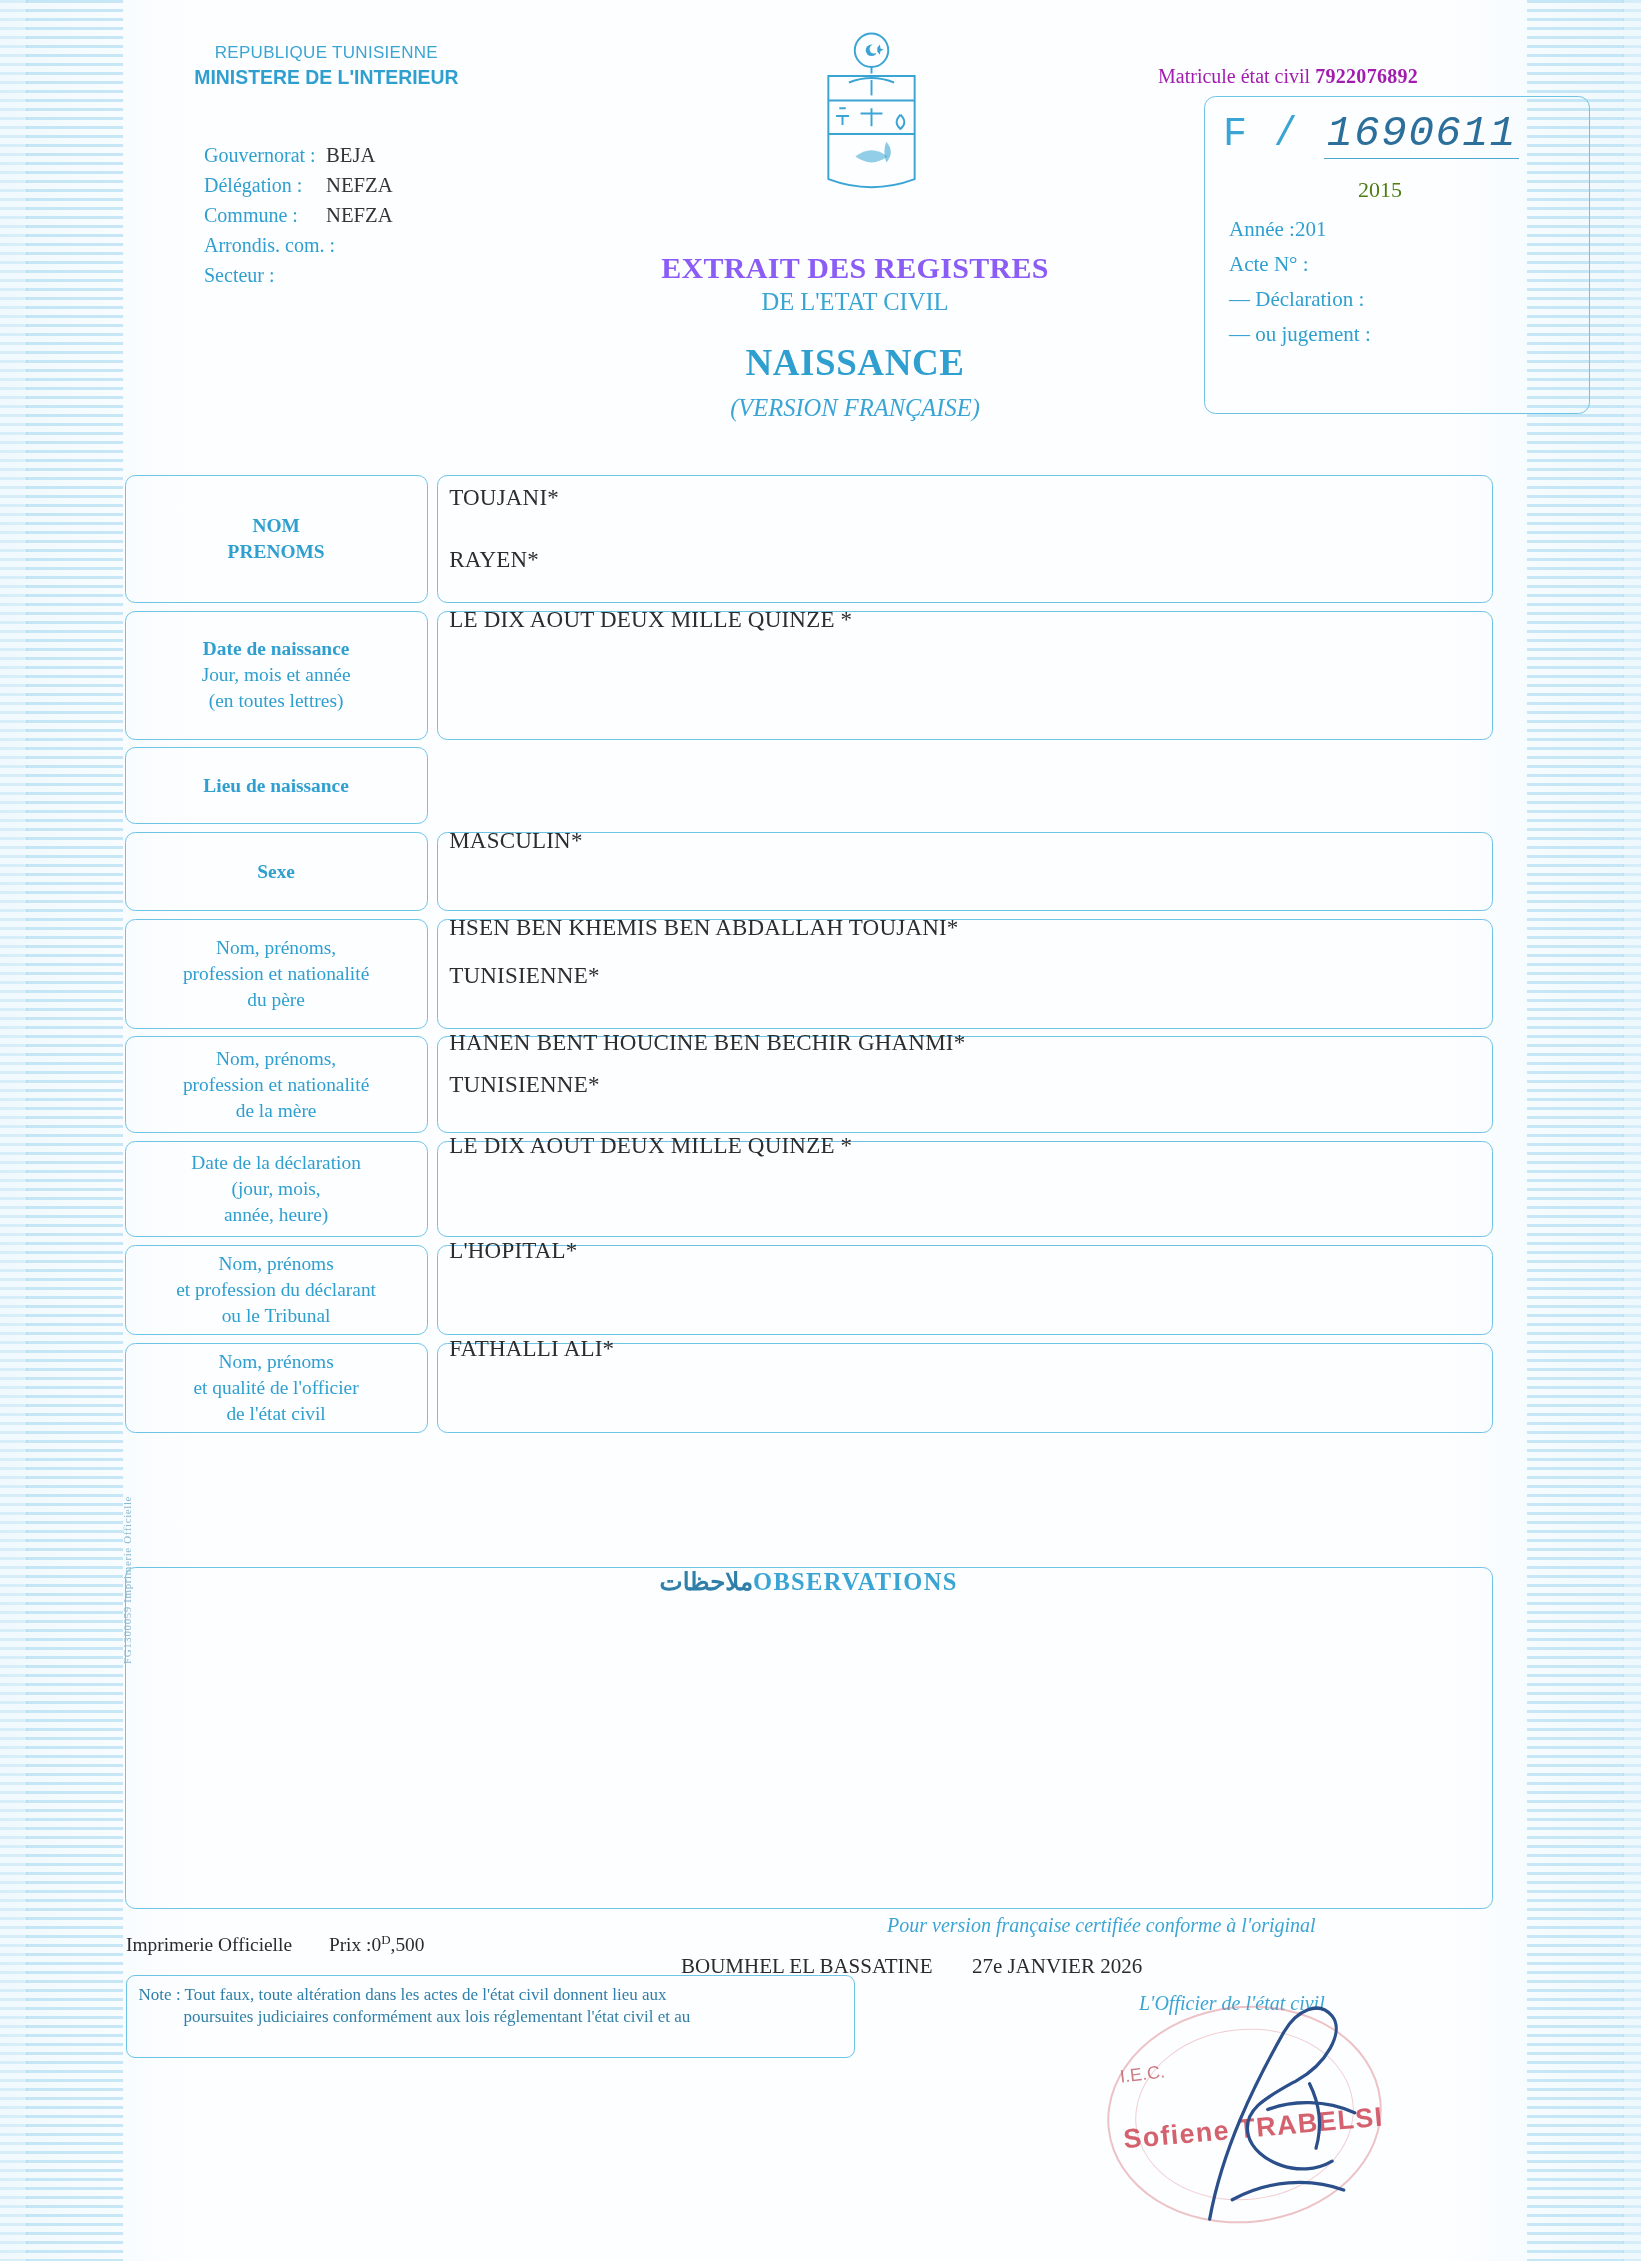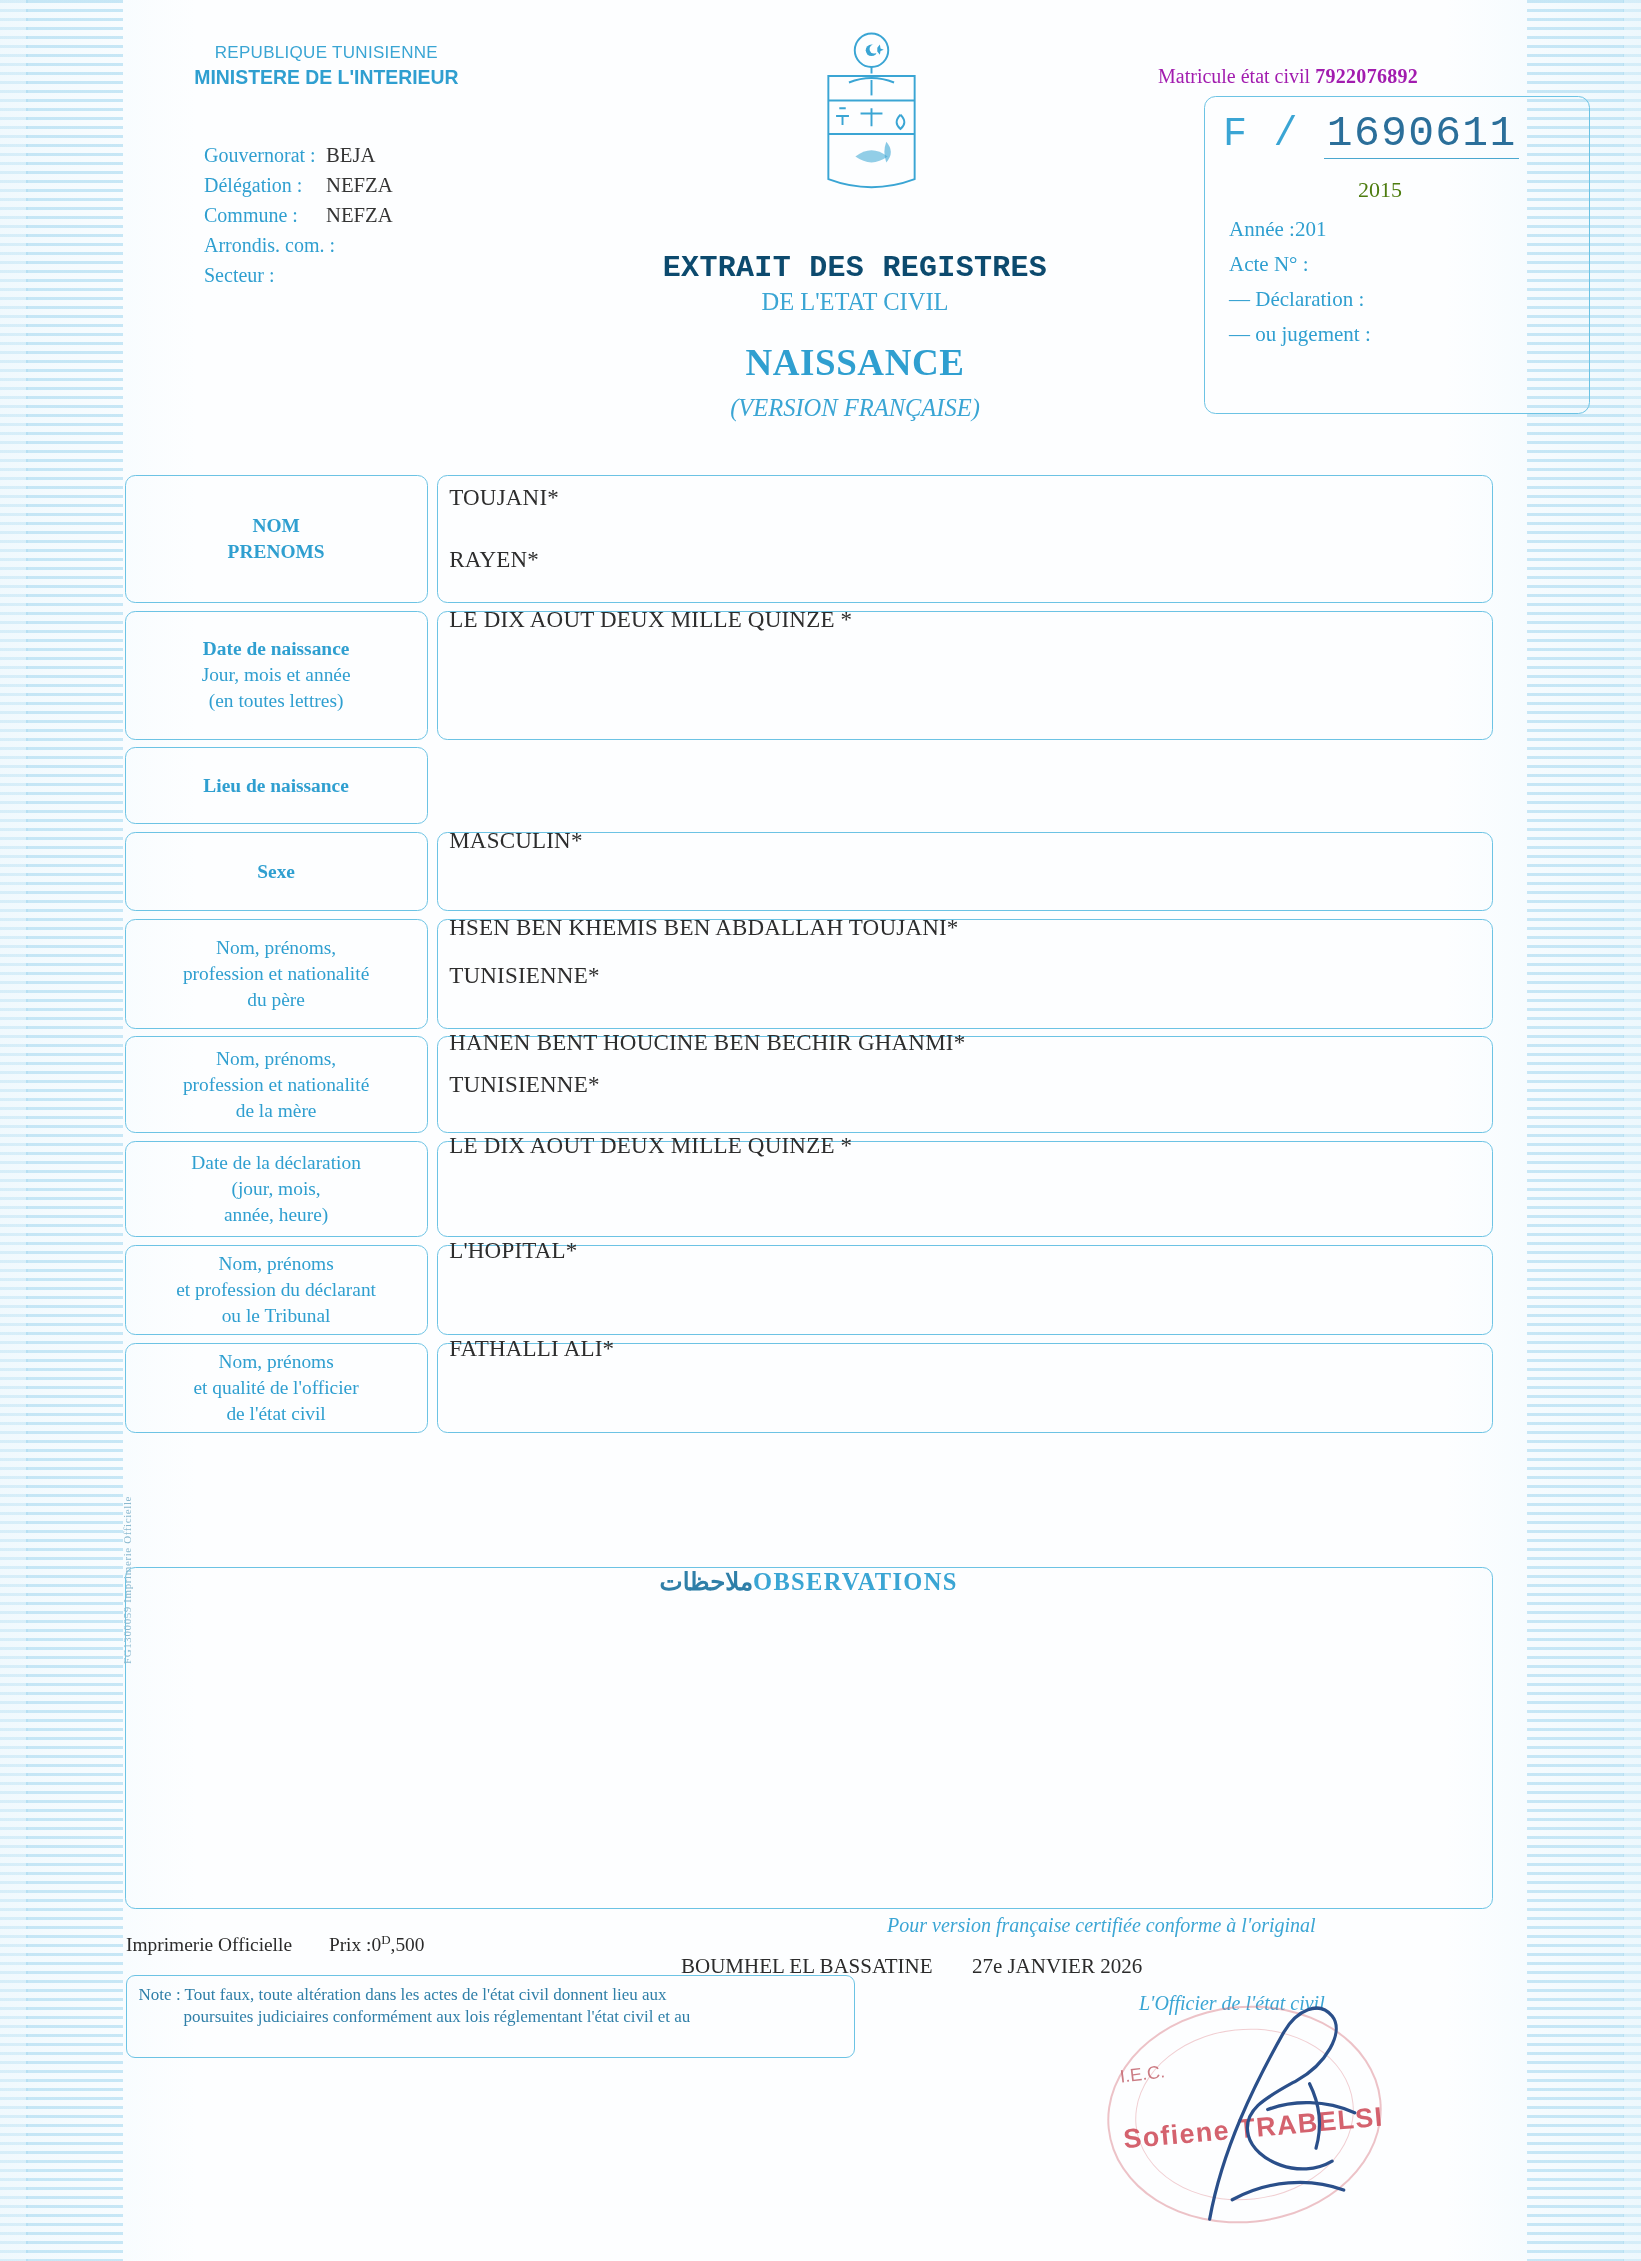--- a/index.html
+++ b/index.html
@@ -150,20 +150,21 @@
     font-size: 40px;
     color: #3aa5d4;
     letter-spacing: 1.3px;
   }
   .fnum .slash { font-size: 40px; }
   .fnum .digits {
     font-size: 43px;
     color: #2b6f9a;
     border-bottom: 1.9px solid #4aa7cf;
     padding: 0 2.6px;
+    font-style: italic;
   }
   .year-hand {
     position: absolute;
     left: 1245px;
     top: 165px;
     font-size: 22px;
     color: #4d7c0f;
   }
   .rb-lines {
     position: absolute;
@@ -174,24 +175,24 @@
     line-height: 35px;
   }
 
   
   .title-main {
     position: absolute;
     left: 445px;
     top: 239px;
     width: 594px;
     text-align: center;
-    font-family: Liberation Mono, monospace;
+    font-family: Liberation Serif, serif;
     font-weight: bold;
     font-size: 30px;
-    color: #0c4a6e;
+    color: #8b5cf6;
     letter-spacing: 0.3px;
   }
   .title-sub {
     position: absolute;
     left: 445px;
     top: 276px;
     width: 594px;
     text-align: center;
     font-size: 24.5px;
     color: #3aa5d4;

